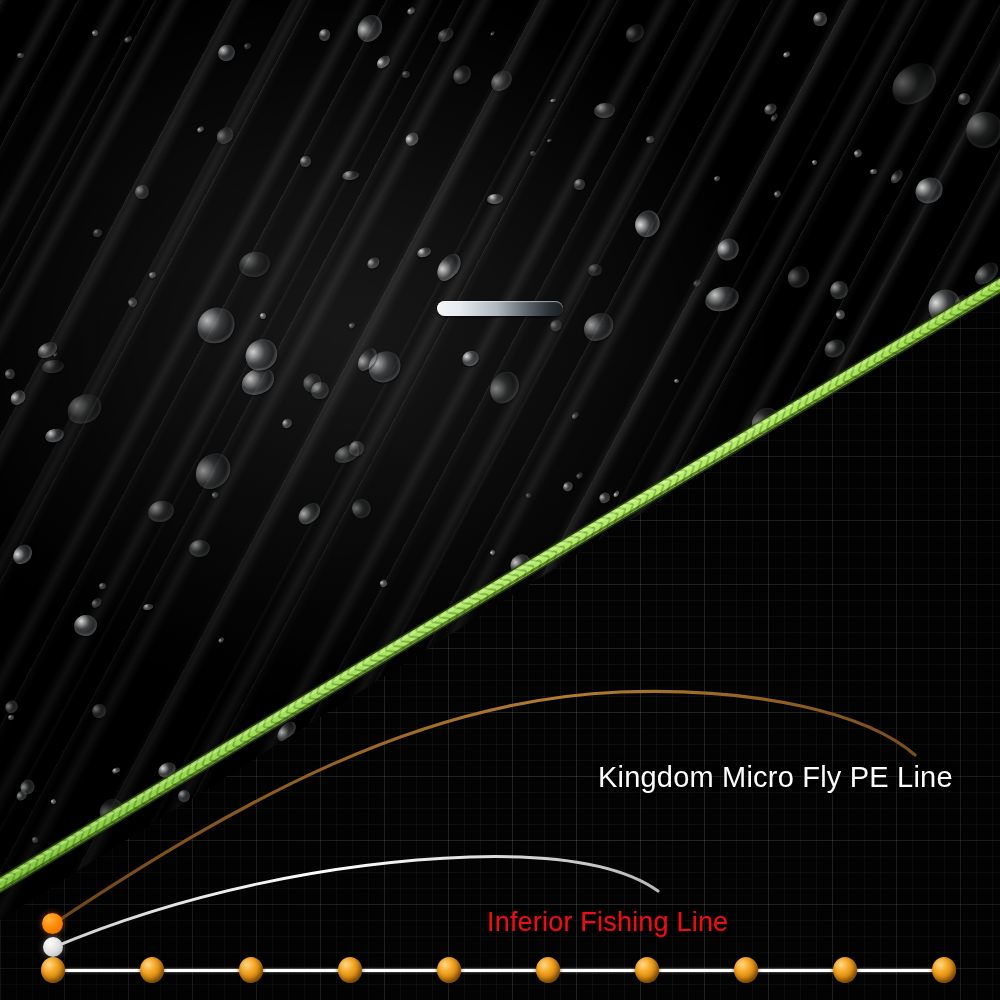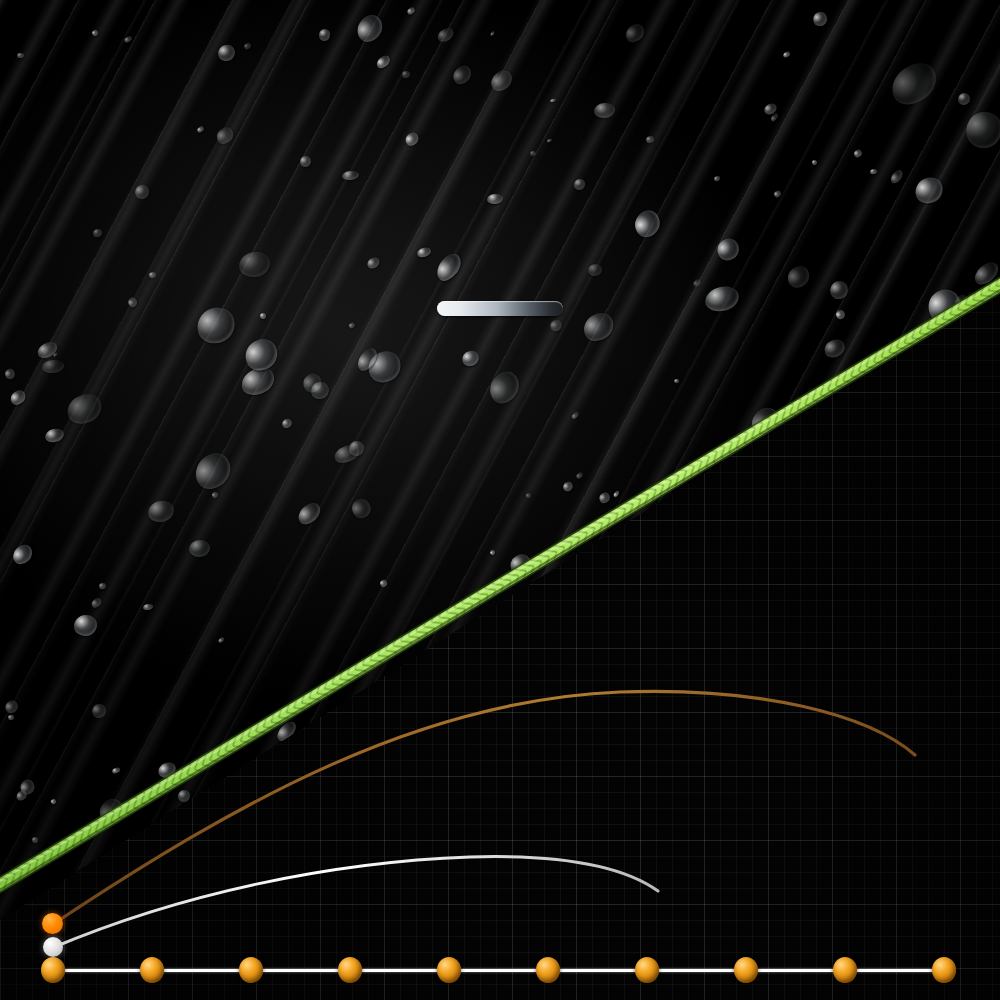--- a/index.html
+++ b/index.html
@@ -275,17 +275,19 @@
       <div class="ball" style="left: 437px; top: 957px;"></div>
       <div class="ball" style="left: 536px; top: 957px;"></div>
       <div class="ball" style="left: 635px; top: 957px;"></div>
       <div class="ball" style="left: 734px; top: 957px;"></div>
       <div class="ball" style="left: 833px; top: 957px;"></div>
       <div class="ball" style="left: 932px; top: 957px;"></div>
     </div>
   <div id="origin-dot-orange"></div>
   <div id="origin-dot-white"></div>
 
+  <div class="label" id="kingdom-label">Kingdom Micro Fly PE Line</div>
+  <div class="label" id="inferior-label">Inferior Fishing Line</div>
 
 
   <div id="gradient-pill"></div>
 
 </div>
 
 </body></html>

